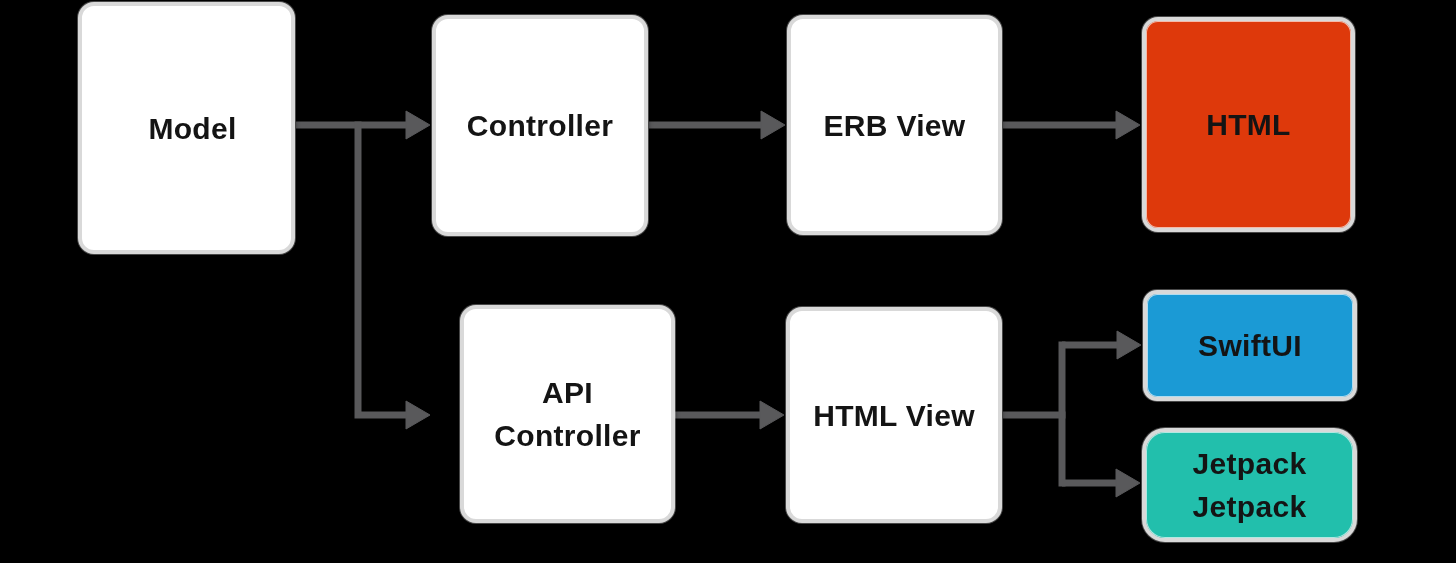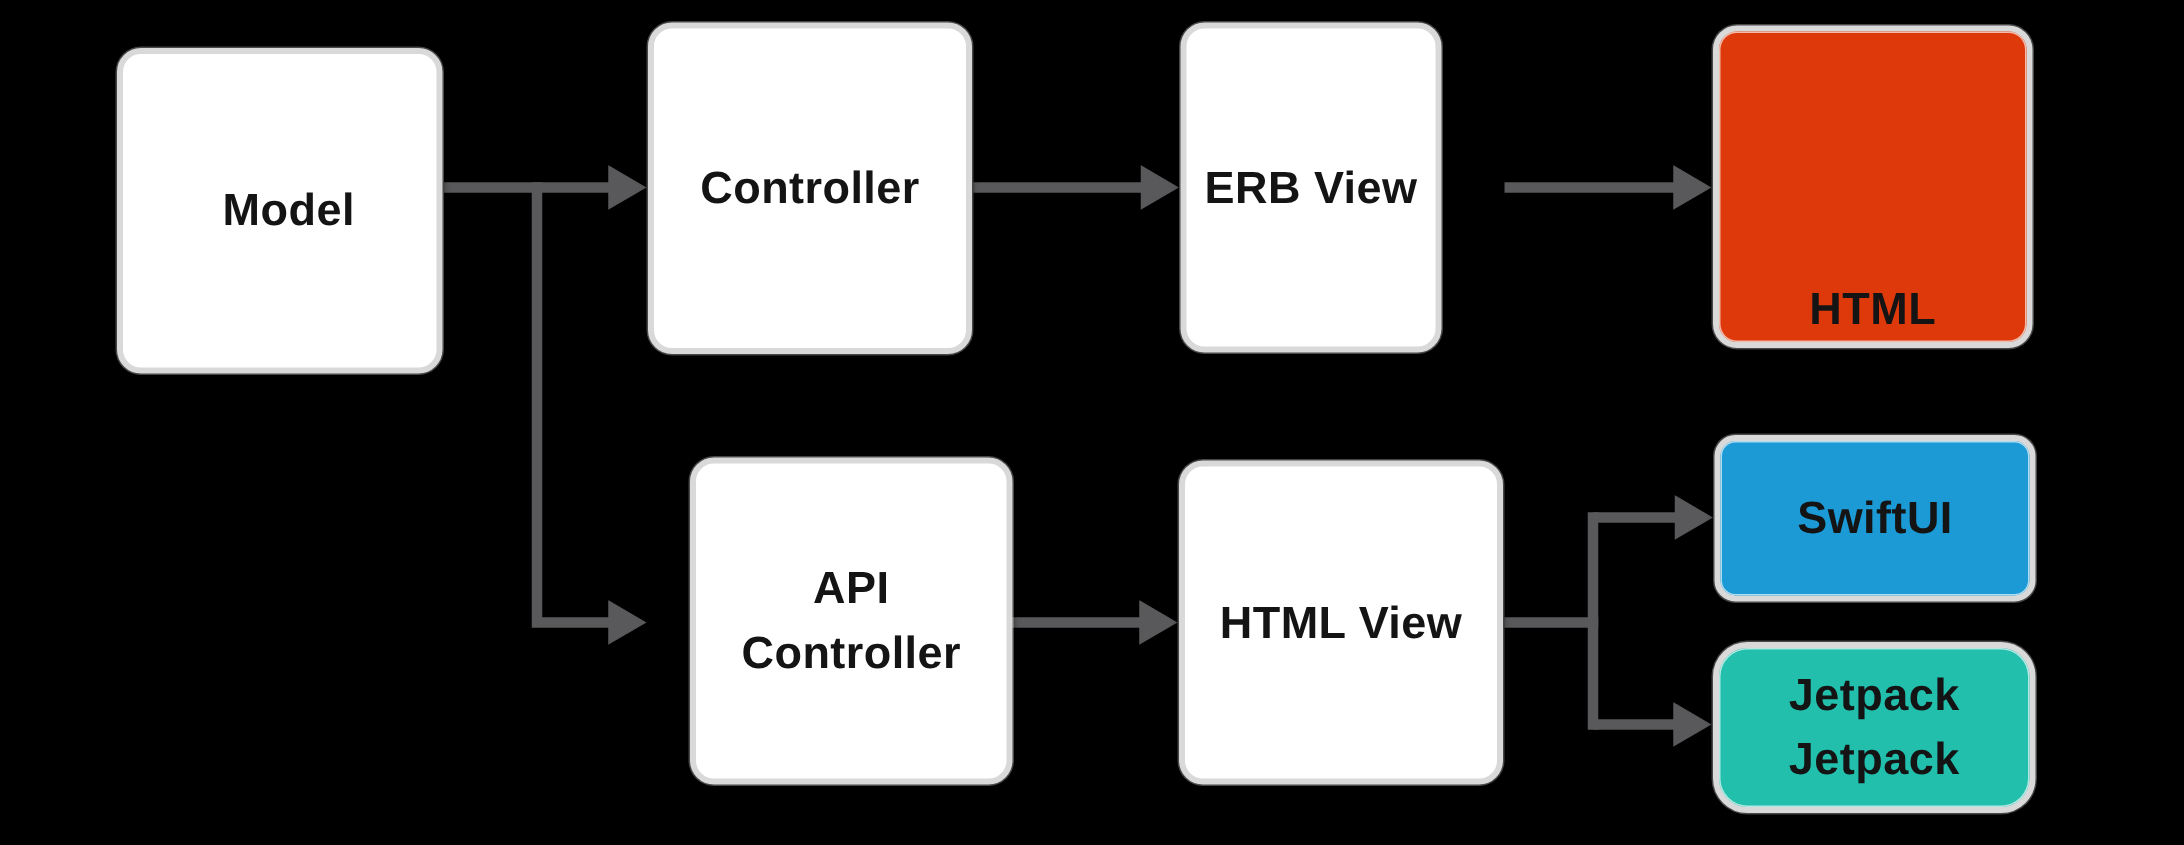--- a/index.html
+++ b/index.html
@@ -72,33 +72,33 @@
       <line x1="1062" y1="345" x2="1117" y2="345"></line>
       <polygon points="1117,331 1141,345 1117,359"></polygon>
     </g>
 
     <g>
       <line x1="1062" y1="483" x2="1116" y2="483"></line>
       <polygon points="1116,469 1140,483 1116,497"></polygon>
     </g>
   </svg>
 
-  <div class="node" style="left:78px;top:32px;width:217px;height:217px;padding-left:12px;">
+  <div class="node" style="left:78px;top:2px;width:217px;height:252px;padding-left:12px;">
     <span class="label">Model</span>
   </div>
 
   <div class="node" style="left:432px;top:15px;width:216px;height:221px;">
     <span class="label">Controller</span>
   </div>
 
-  <div class="node" style="left:787px;top:15px;width:174px;height:220px;">
+  <div class="node" style="left:787px;top:15px;width:215px;height:220px;">
     <span class="label">ERB View</span>
   </div>
 
-  <div class="node node--html" style="left:1142px;top:17px;width:213px;height:215px;justify-content:flex-end;">
+  <div class="node node--html" style="left:1142px;top:17px;width:213px;height:215px;">
     <span class="label">HTML</span>
   </div>
 
   <div class="node" style="left:432px;top:305px;width:215px;height:218px;margin-left:28px;">
     <span class="label">API</span>
     <span class="label">Controller</span>
   </div>
 
   <div class="node" style="left:786px;top:307px;width:216px;height:216px;">
     <span class="label">HTML View</span>

